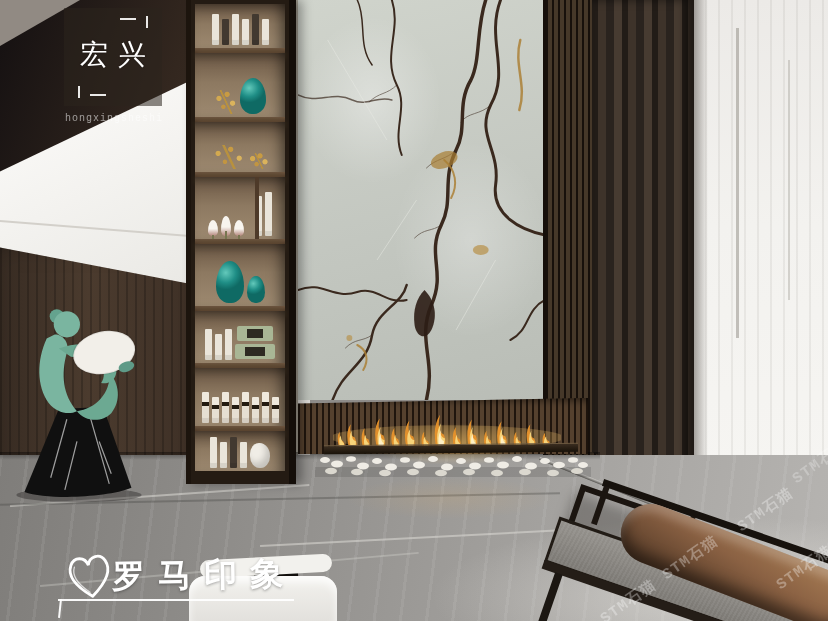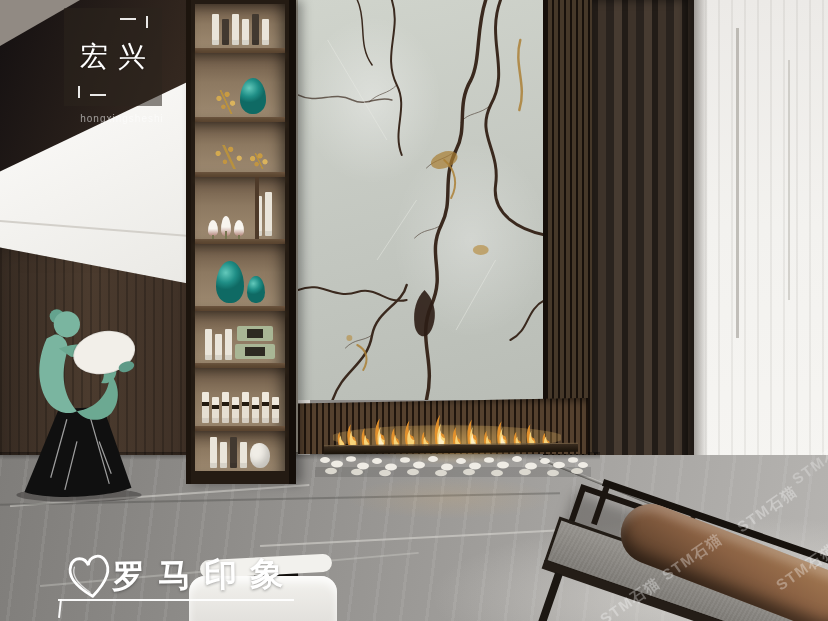--- a/index.html
+++ b/index.html
@@ -1,19 +1,19 @@
 <!DOCTYPE html>
 <html style="--statue-teal: #7ab5a0; --statue-teal-dark: #5e9a87; --marble-gold: #ab8036; --vein-dark: #3a291e; --flame-orange: #e8932c; --flame-yellow: #f8d87e; --curtain-brown: #362c24; --wood-dark: #413328; --floor-gray: #9b9996; --cushion-bronze: #8a6143; --shelf-glow: #ecc795;"><head>
 <meta charset="utf-8">
 <style>
   html,body{margin:0;padding:0;background:#222;}
   *{box-sizing:border-box;}
   .scene{
     position:relative;width:828px;height:621px;overflow:hidden;
-    font-family:Liberation Sans, sans-serif;
+    font-family:Liberation Mono, monospace;
     background:#8e8c89;
   }
   .abs{position:absolute;}
 
   
   .white-wall{left:0;top:0;width:310px;height:478px;
     background:linear-gradient(155deg,#fbfaf8 18%,#ecebe7 55%,#dcdad6 90%);}
   .soffit-line{left:0;top:220px;width:300px;height:2px;background:#d3d0ca;
     transform:rotate(4.5deg);transform-origin:left top;}
   .ceiling-dark{left:0;top:0;width:320px;height:220px;
@@ -159,21 +159,21 @@
   
   .logo-box{left:64px;top:8px;width:98px;height:98px;background:rgba(44,36,30,.55);
     color:#fff;display:flex;flex-direction:column;justify-content:center;align-items:center;gap:2px;}
   .logo-row{font-size:28px;line-height:1.15;letter-spacing:10px;text-indent:10px;font-weight:500;
     text-shadow:0 0 2px rgba(0,0,0,.4);}
   .orn{position:absolute;background:rgba(255,255,255,.9);}
   .orn-t{left:56px;top:10px;width:16px;height:2px;}
   .orn-tr{right:14px;top:8px;width:2px;height:12px;}
   .orn-b{right:56px;bottom:10px;width:16px;height:2px;}
   .orn-bl{left:14px;bottom:8px;width:2px;height:12px;}
-  .logo-sub{left:70px;top:113px;width:104px;text-align:center;font-size:10px;letter-spacing:1px;
+  .logo-sub{left:62px;top:113px;width:104px;text-align:center;font-size:10px;letter-spacing:1px;
     color:rgba(255,255,255,.55);}
 
   
   .heart{left:64px;top:550px;width:52px;height:54px;transform:rotate(-8deg);}
   .caption-text{left:112px;top:553px;color:#fff;font-size:33px;font-weight:600;letter-spacing:13px;
     text-shadow:0 1px 3px rgba(0,0,0,.35);transform:rotate(-1deg);}
   .caption-line{left:58px;top:599px;width:236px;height:2px;background:rgba(255,255,255,.95);}
   .caption-tick{left:59px;top:599px;width:2px;height:19px;background:rgba(255,255,255,.95);transform:rotate(6deg);}
 
   

